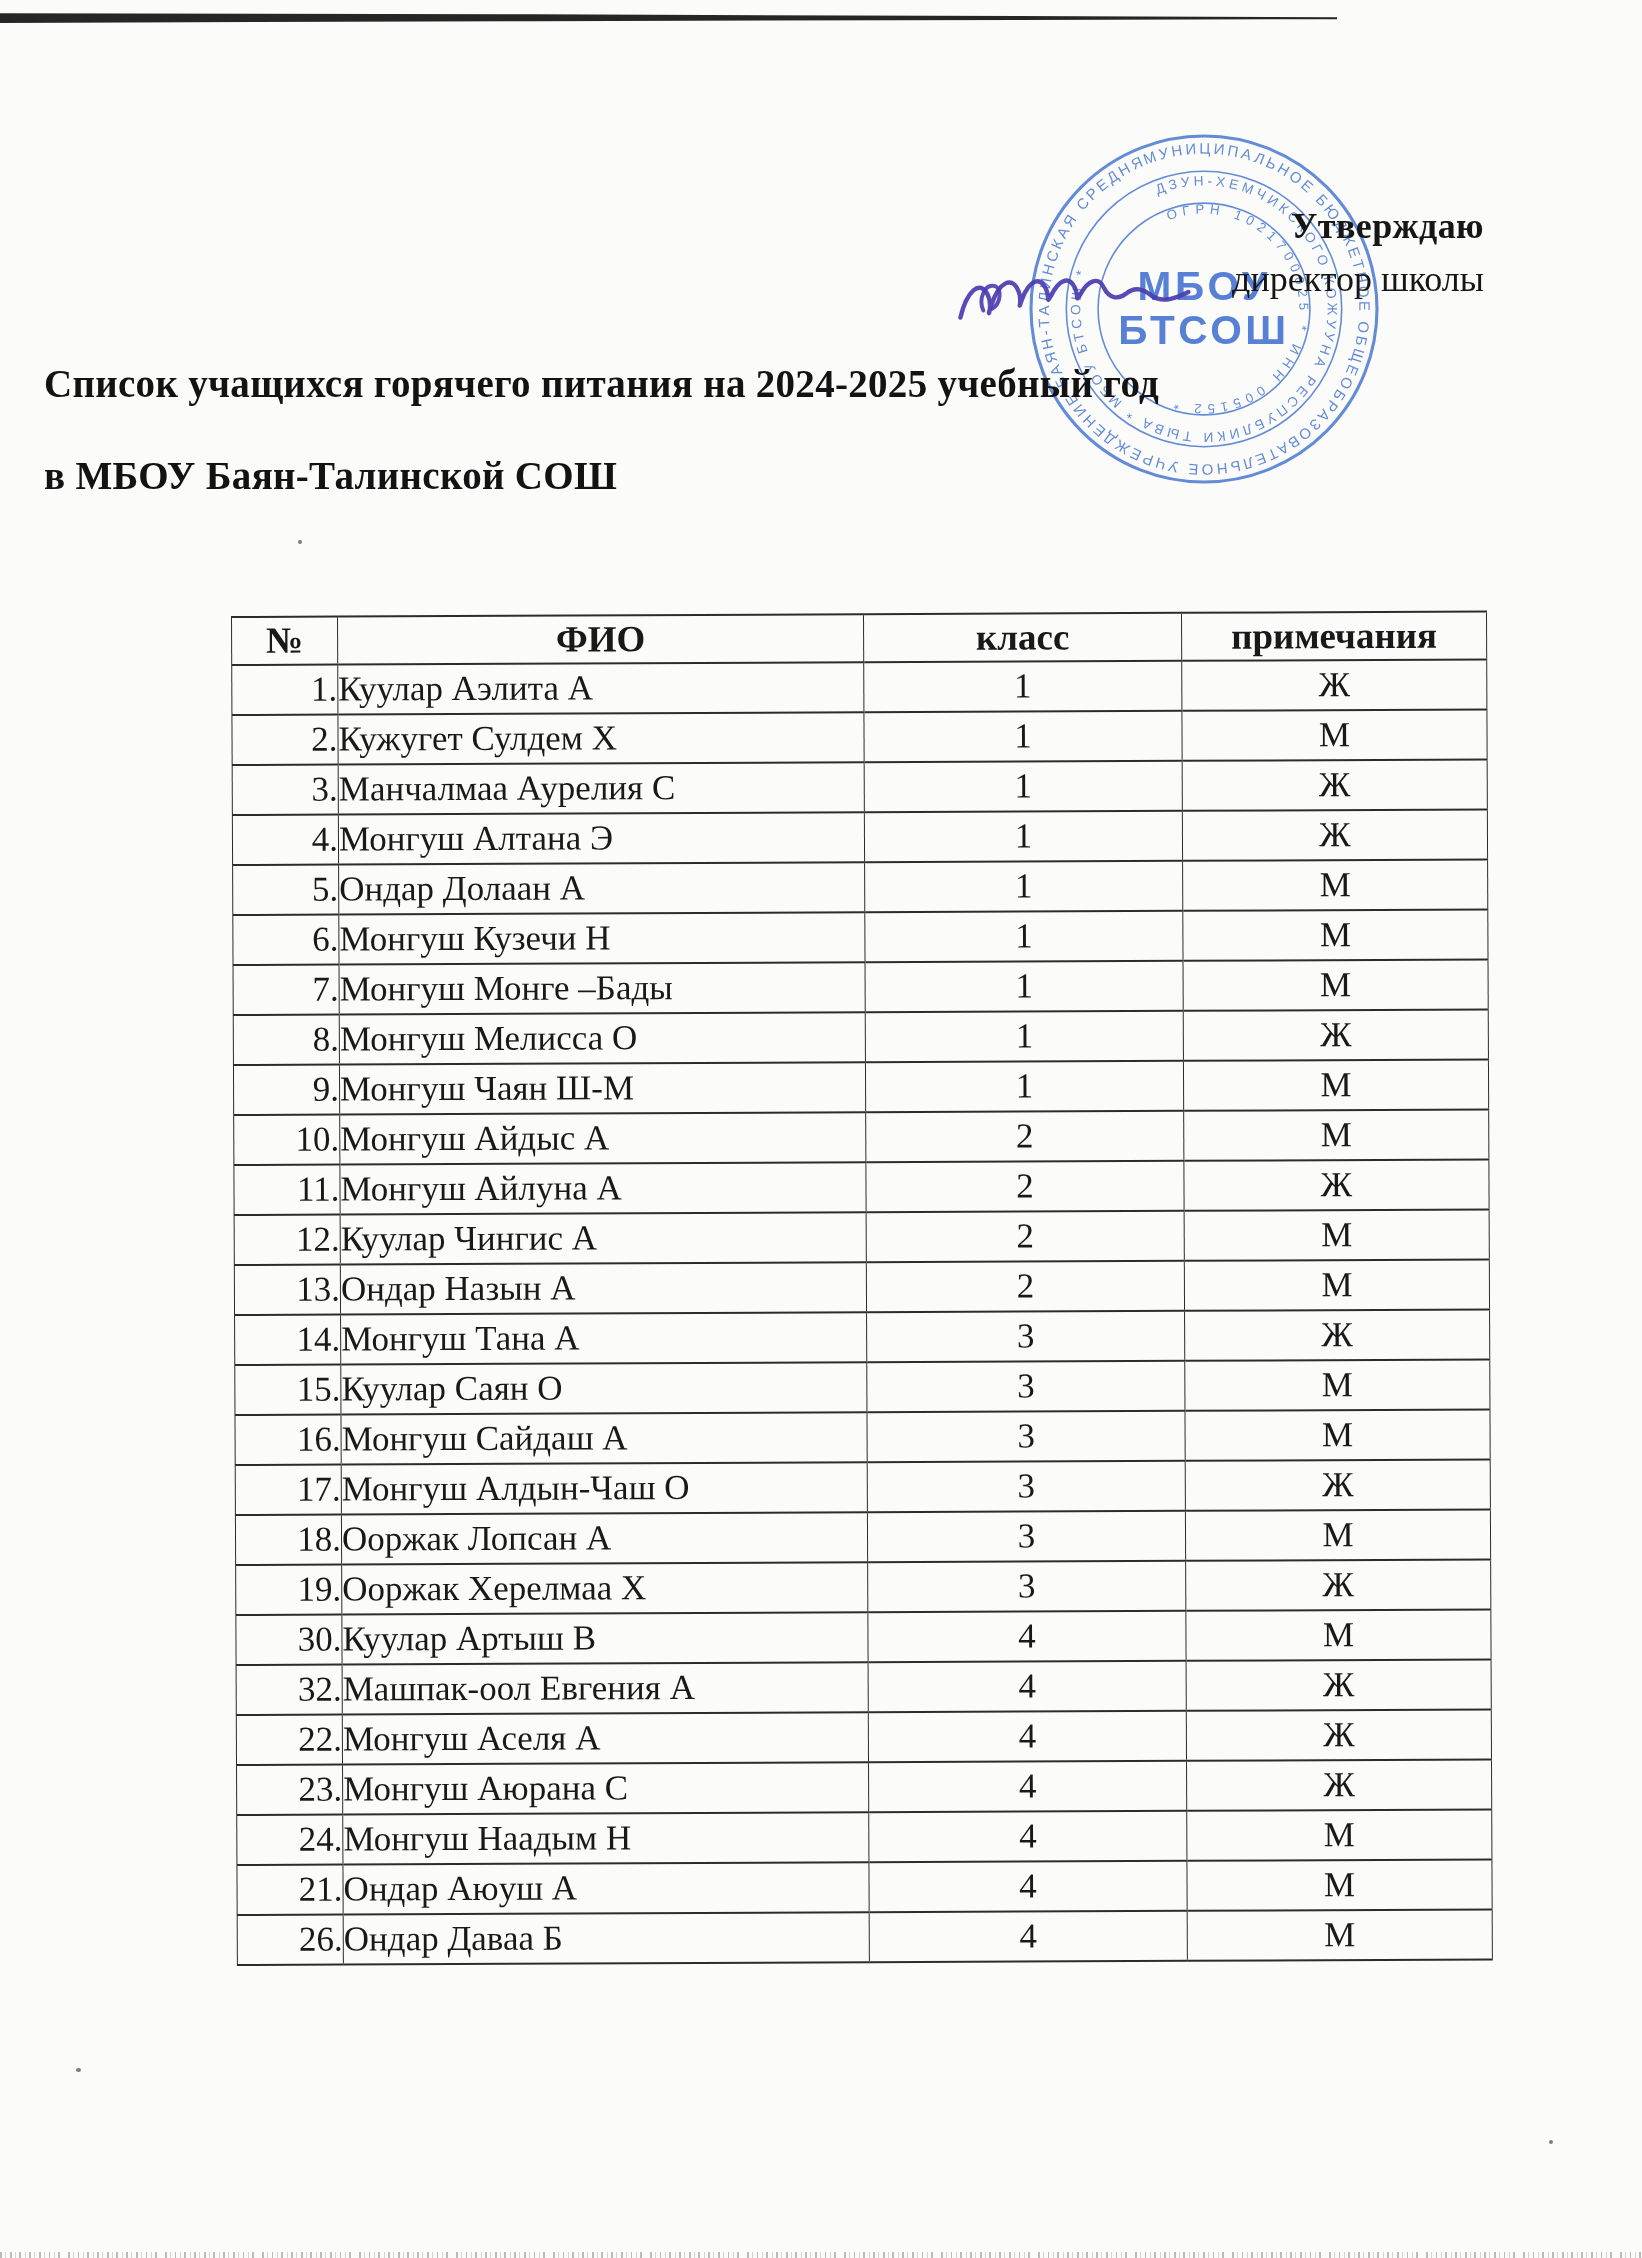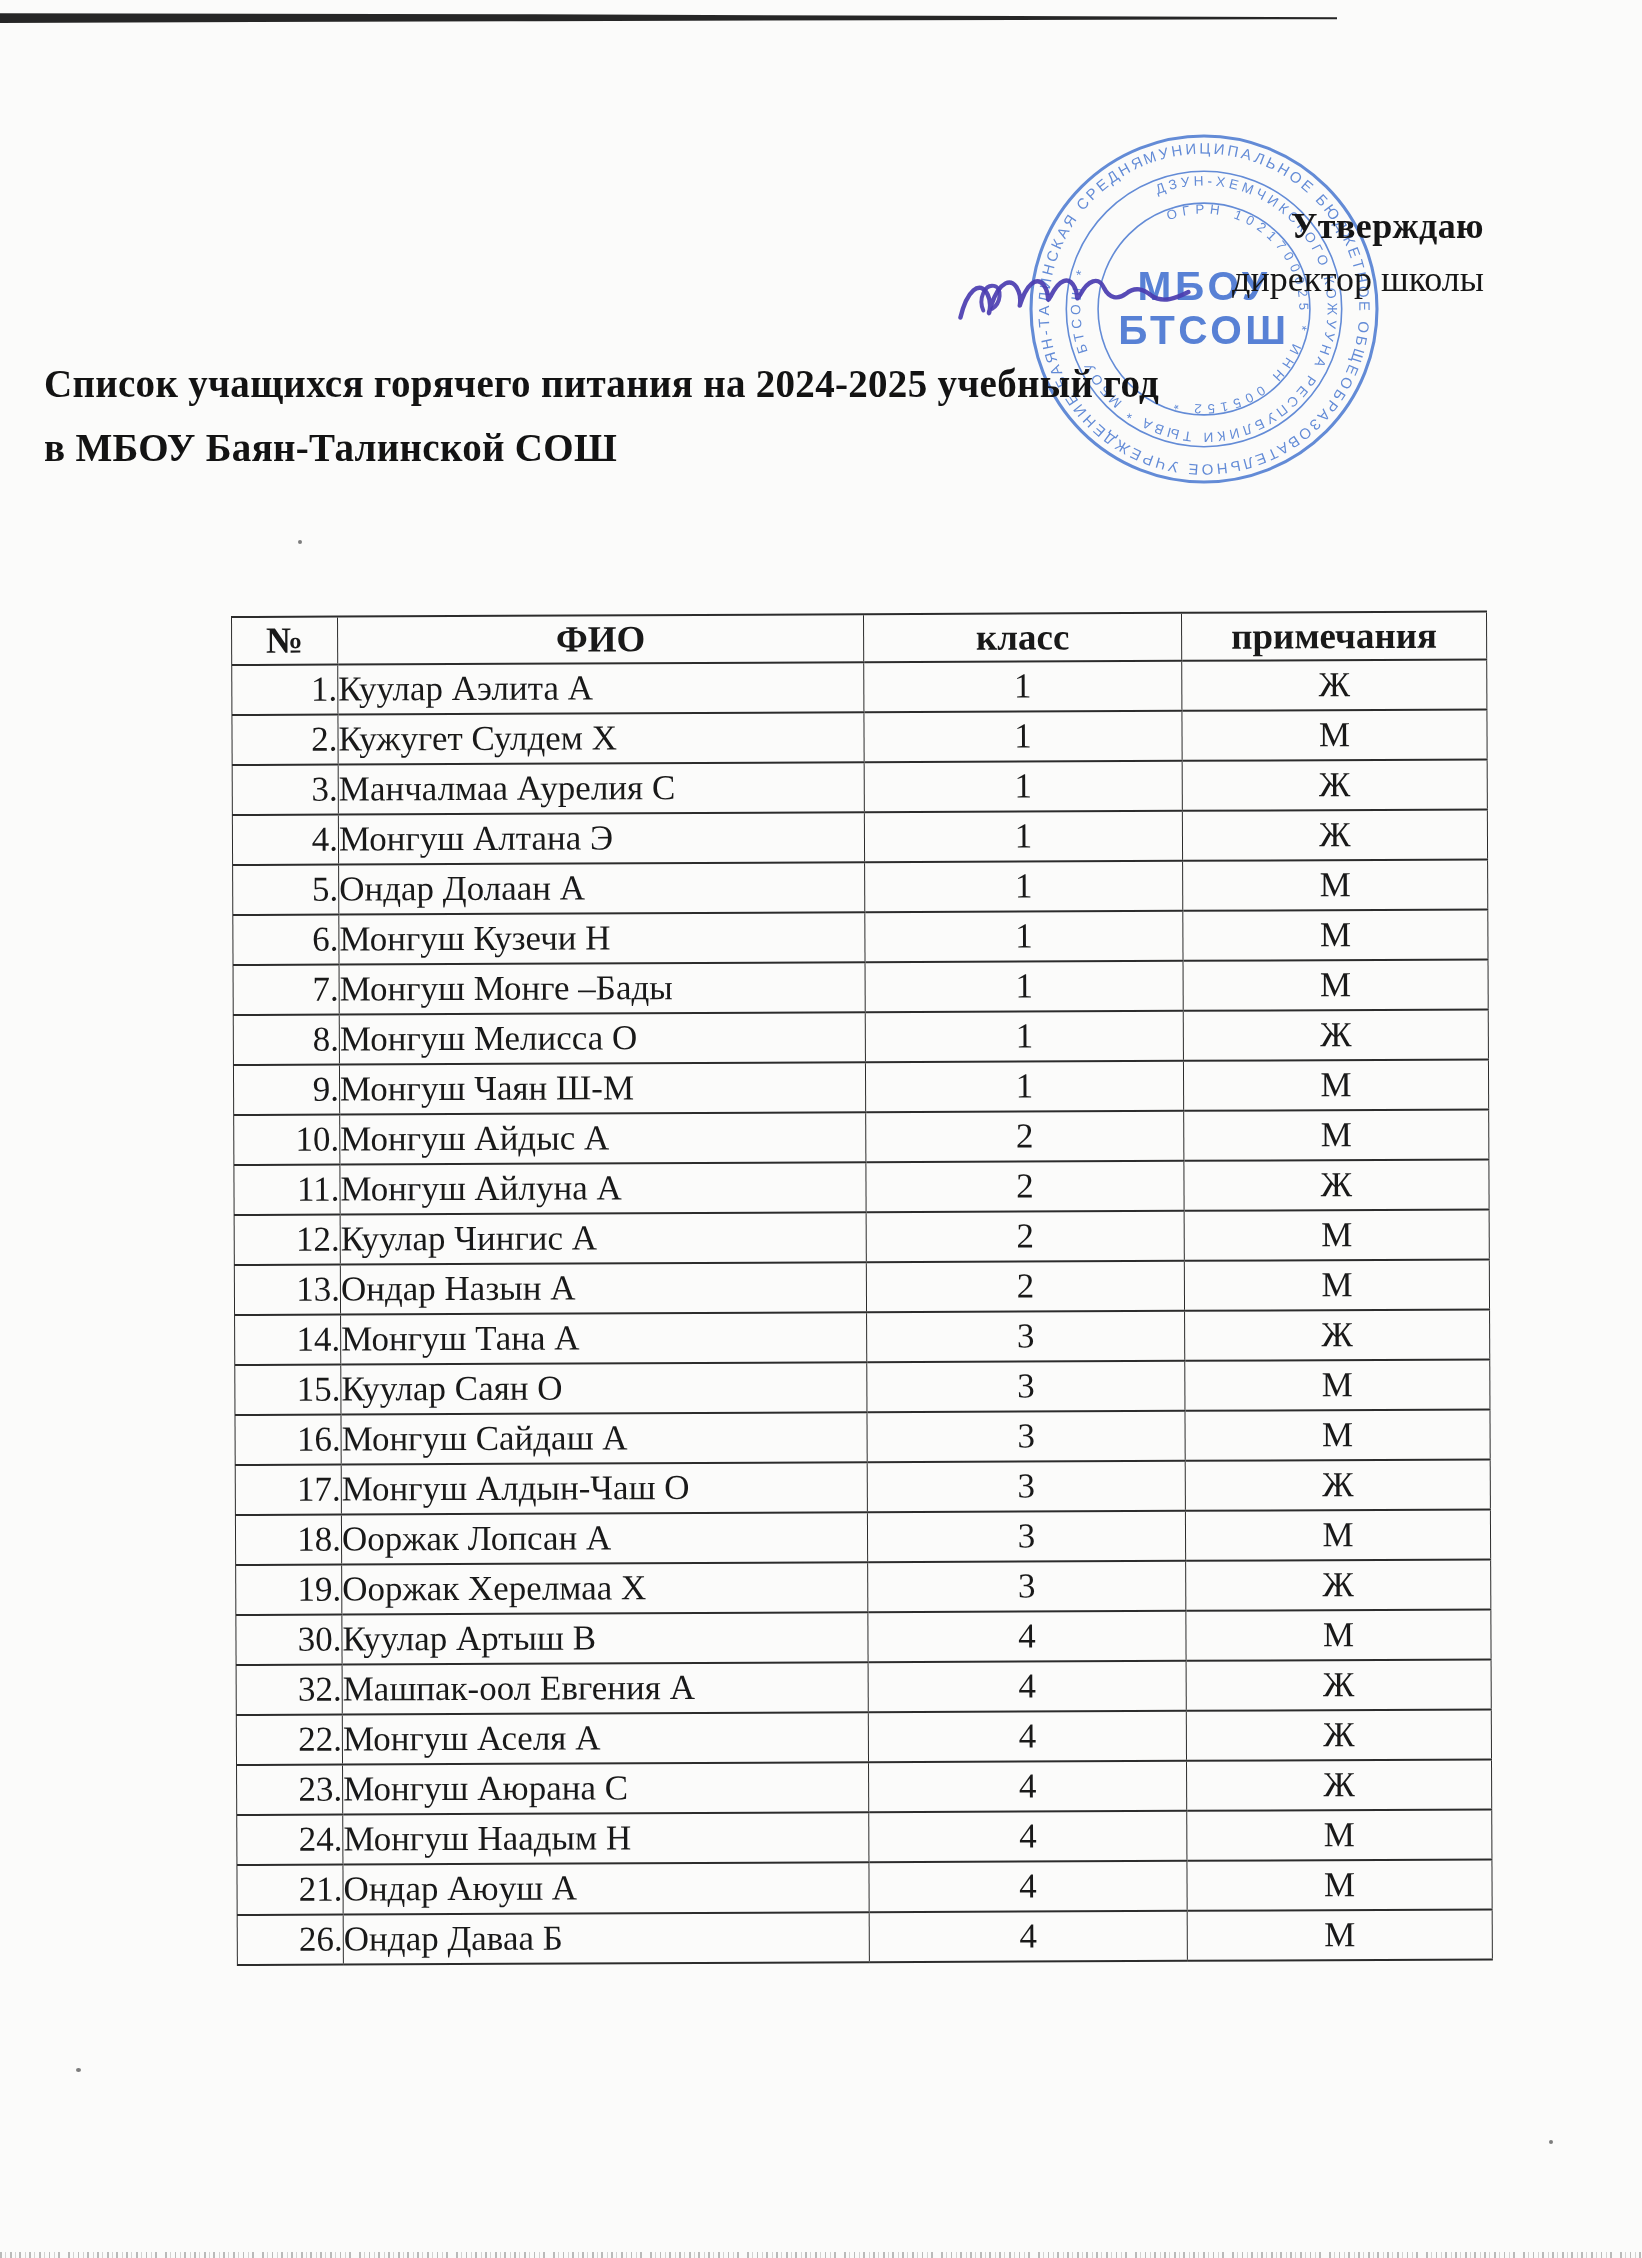--- a/index.html
+++ b/index.html
@@ -35,21 +35,21 @@
   .sig-underline{
     display:inline-block;width:263px;border-bottom:2.6px solid #2f2f2f;
   }
 
   
   .title{
     position:absolute;top:362px;left:44px;width:1599px;z-index:4;
     text-align:left;font-weight:bold;font-size:39px;line-height:44px;
     letter-spacing:0.3px;color:#131313;
   }
-  .title .line2{margin-top:20px;}
+  .title .line2{margin-top:48px;}
 
   
   .stamp{position:absolute;left:1016px;top:121px;width:376px;height:376px;z-index:2;opacity:.82;}
   .stamp text{font-family:"Liberation Sans","DejaVu Sans",sans-serif;}
   
   .signature{position:absolute;left:953px;top:256px;width:300px;height:88px;z-index:5;}
 
   
   .doc-table{
     position:absolute;left:231px;top:616px;width:1255px;z-index:3;

